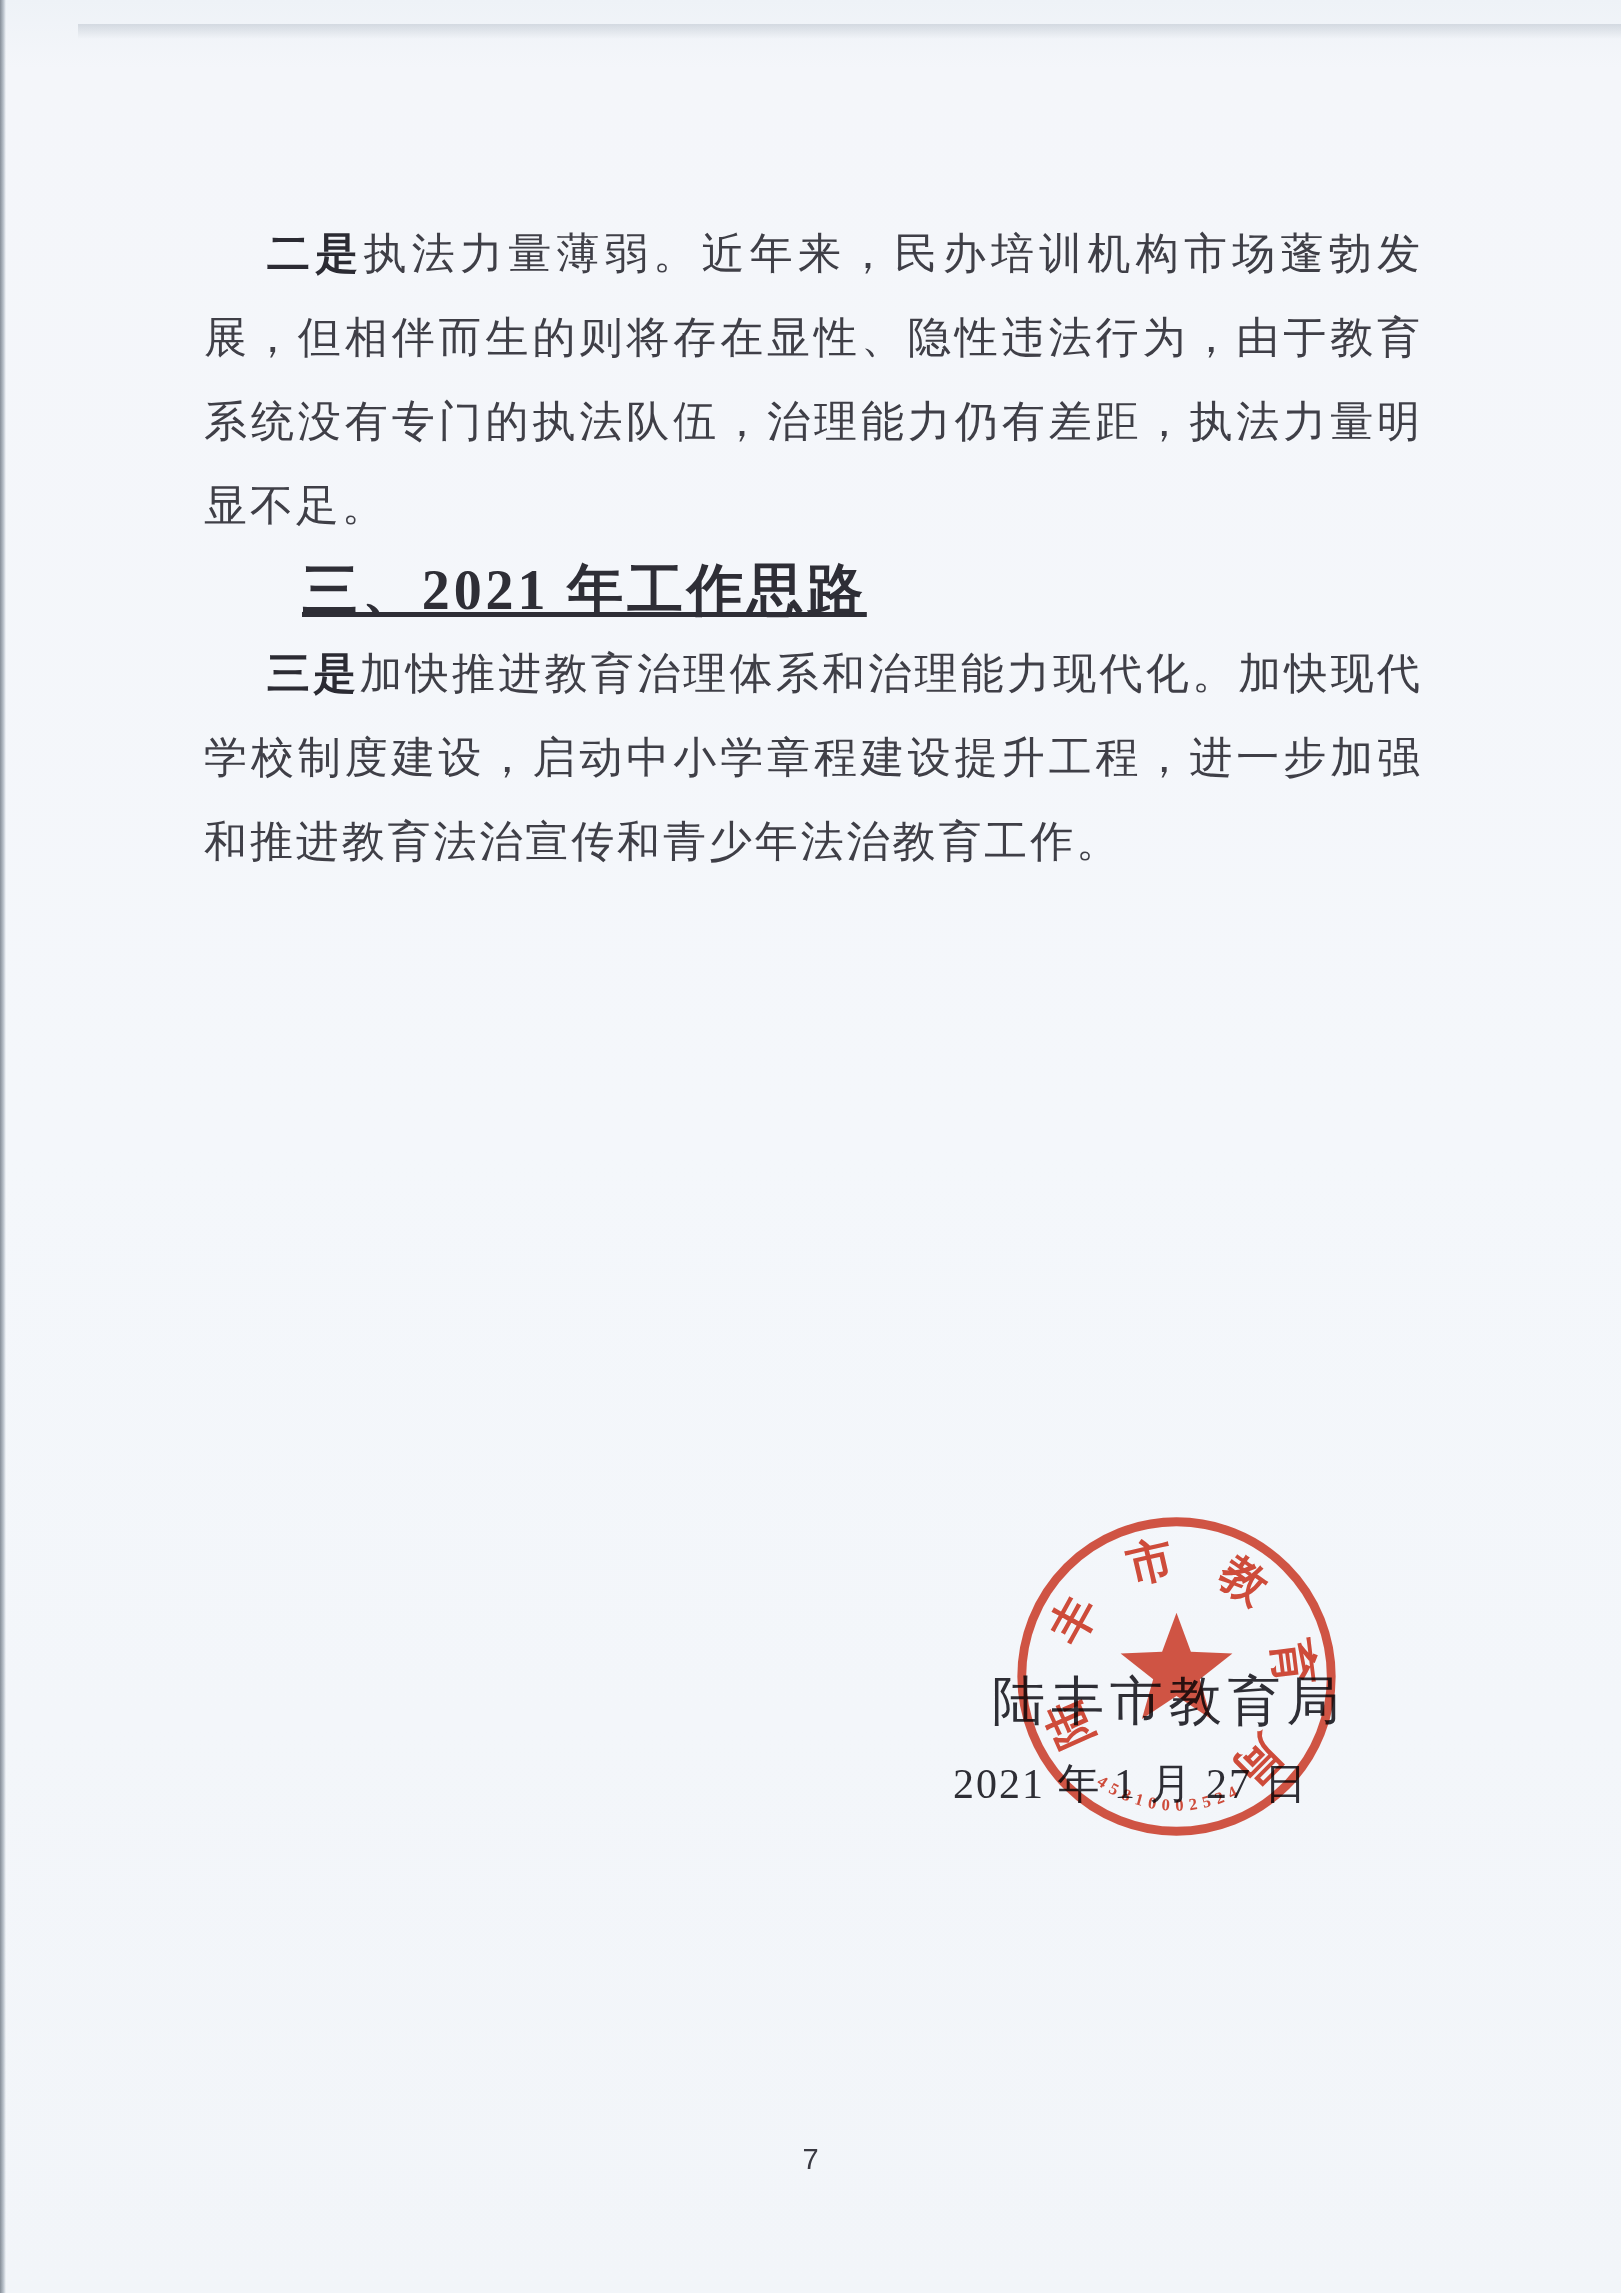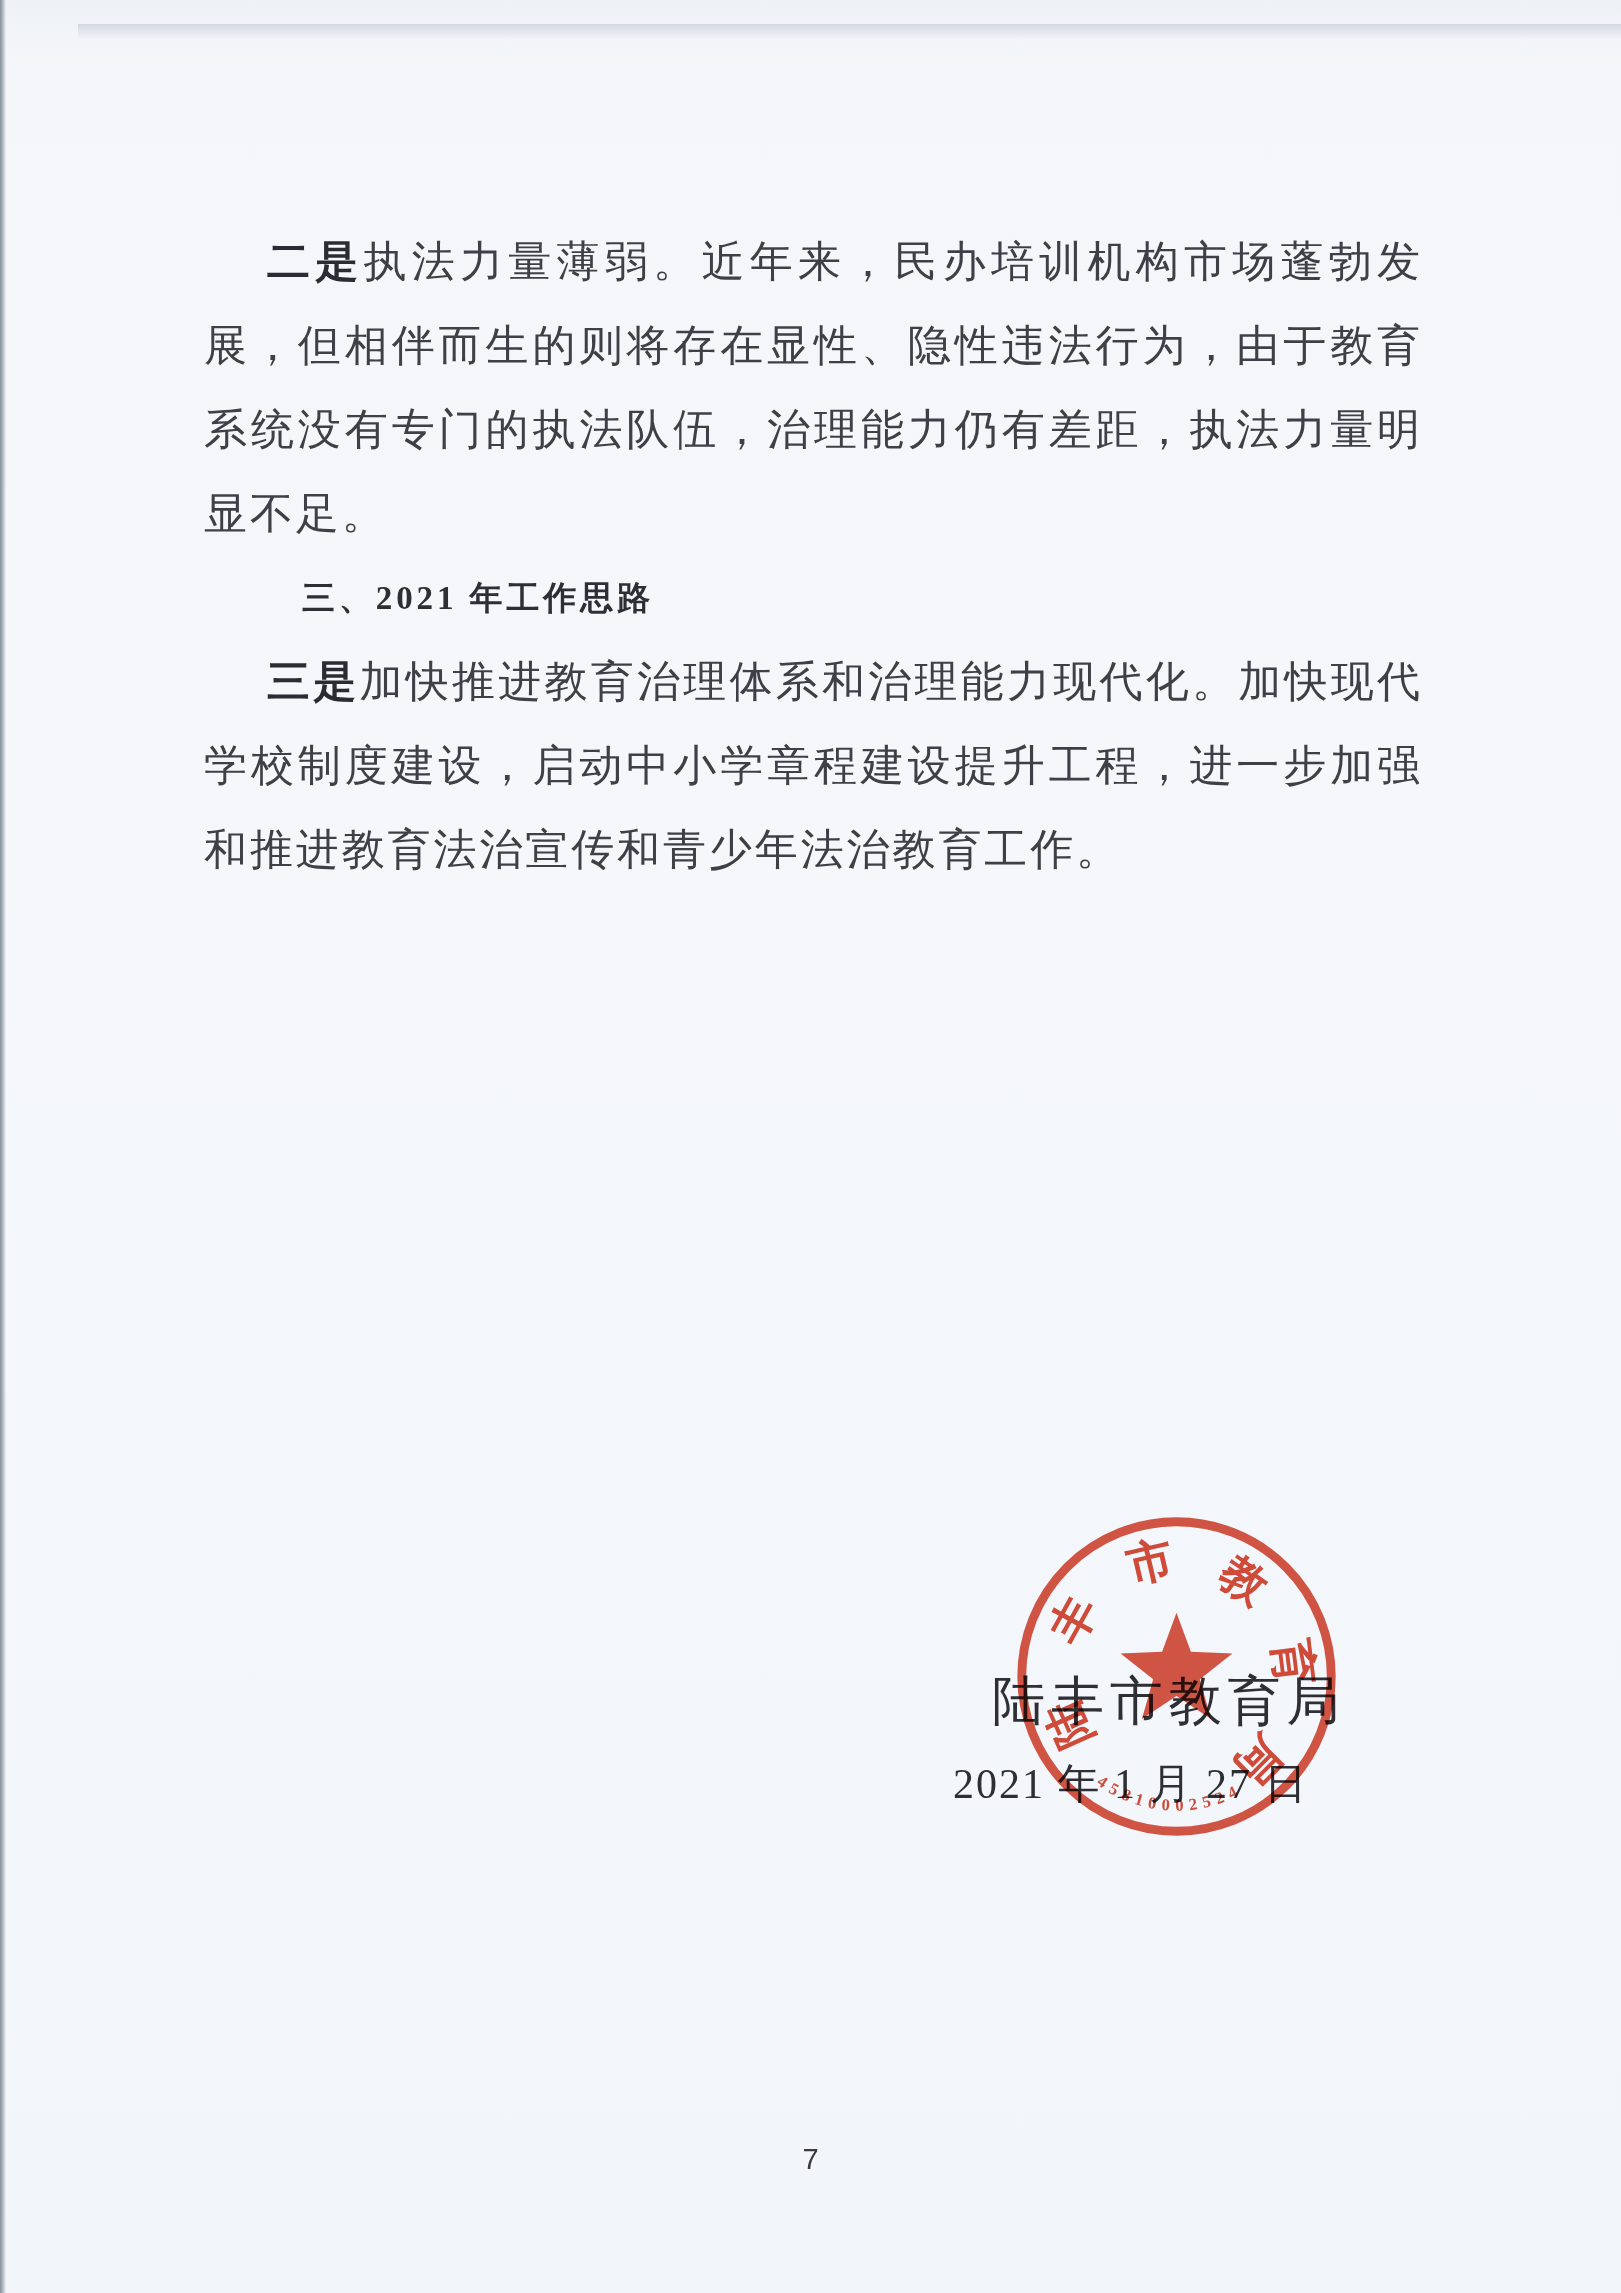--- a/index.html
+++ b/index.html
@@ -18,37 +18,38 @@
   .edge-left {
     position: absolute; left: 0; top: 0; bottom: 0; width: 5.9px;
     background: linear-gradient(to right, #868e98, #b9c1ca 55%, rgba(185,193,202,0));
   }
   .edge-top {
     position: absolute; left: 78px; right: 0; top: 23.5px; height: 15.7px;
     background: linear-gradient(to bottom, rgba(176,185,196,0.45), rgba(176,185,196,0));
   }
   
   .body-text {
-    position: absolute; left: 204px; top: 220px; width: 1219px;
+    position: absolute; left: 204px; top: 212px; width: 1219px;
     font-size: 43px; line-height: 84px; letter-spacing: 2.9px;
     color: #3f3f47;
   }
   .para {
     margin: 0;
     text-align: justify;
     text-justify: inter-ideograph;
   }
   .para .lead { font-weight: 700; color: #2b2b33; }
   .para { text-indent: 63px; }
   .heading {
     margin: 0;
-    font-size: 33px; line-height: 84px;
+    font-size: 56px; line-height: 84px;
     font-weight: 700; color: #2e2e36;
     text-indent: 98px;
     letter-spacing: 3.9px;
+    text-decoration: underline;
   }
   
   .sig-org {
     position: absolute; left: 992px; top: 1666px;
     font-size: 53px; letter-spacing: 5.9px; color: #2e2e35;
     white-space: nowrap;
   }
   .sig-date {
     position: absolute; left: 953px; top: 1756px;
     font-size: 42px; letter-spacing: 2px; color: #2e2e35;

